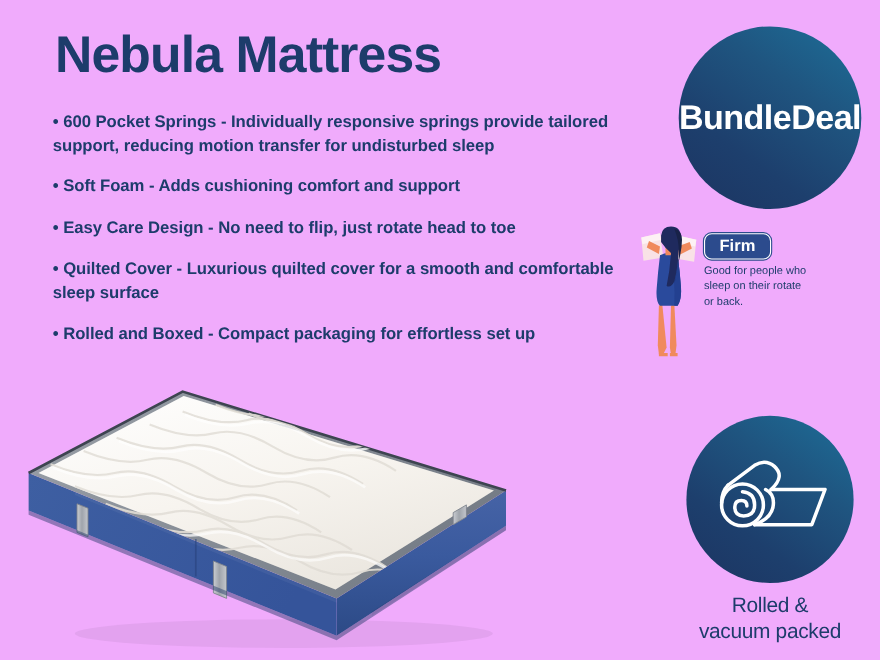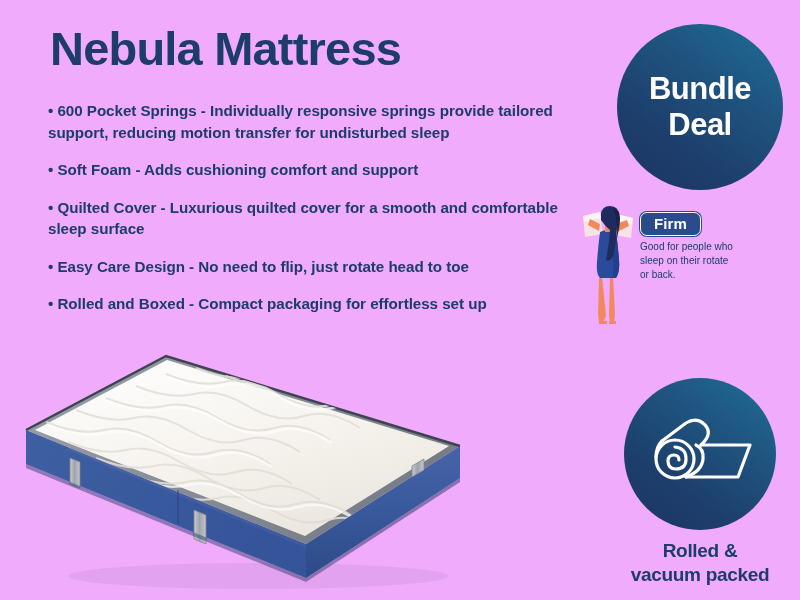--- a/index.html
+++ b/index.html
@@ -55,21 +55,21 @@
   
   .bundle-badge {
     position: absolute;
     left: 617px;
     top: 24px;
     width: 166px;
     height: 166px;
     border-radius: 50%;
     background: linear-gradient(215deg, #1d6f99 0%, #1f5580 34%, #1d3f6d 68%, #1c3461 100%);
     display: flex;
-    flex-direction: column;
+    flex-direction: row;
     align-items: center;
     justify-content: center;
   }
   .bundle-line {
     color: #ffffff;
     font-size: 31px;
     font-weight: 700;
     line-height: 1.16;
     letter-spacing: -0.5px;
   }
@@ -131,21 +131,21 @@
     border-radius: 50%;
     background: linear-gradient(215deg, #1d6f99 0%, #1f5580 34%, #1d3f6d 68%, #1c3461 100%);
     display: flex;
     align-items: center;
     justify-content: center;
   }
   .rolled-caption {
     margin-top: 9px;
     color: #1d3c6b;
     font-size: 19px;
-    font-weight: 700;
+    font-weight: 400;
     line-height: 1.24;
     letter-spacing: -0.3px;
   }
   .rolled-caption div { white-space: nowrap; }
 
   
   .mattress-photo {
     position: absolute;
     left: 8px;
     top: 338px;
@@ -156,22 +156,22 @@
 </head>
 <body>
 
 <div class="canvas">
 
   <div class="product-title">Nebula Mattress</div>
 
   <div class="features">
     <div class="feature-item">• 600 Pocket Springs - Individually responsive springs provide tailored support, reducing motion transfer for undisturbed sleep</div>
     <div class="feature-item">• Soft Foam - Adds cushioning comfort and support</div>
+    <div class="feature-item">• Easy Care Design - No need to flip, just rotate head to toe</div>
     <div class="feature-item">• Quilted Cover - Luxurious quilted cover for a smooth and comfortable sleep surface</div>
-    <div class="feature-item">• Easy Care Design - No need to flip, just rotate head to toe</div>
     <div class="feature-item">• Rolled and Boxed - Compact packaging for effortless set up</div>
   </div>
 
   <div class="bundle-badge">
     <div class="bundle-line">Bundle</div>
     <div class="bundle-line">Deal</div>
   </div>
 
   <div class="firmness-block">
 

